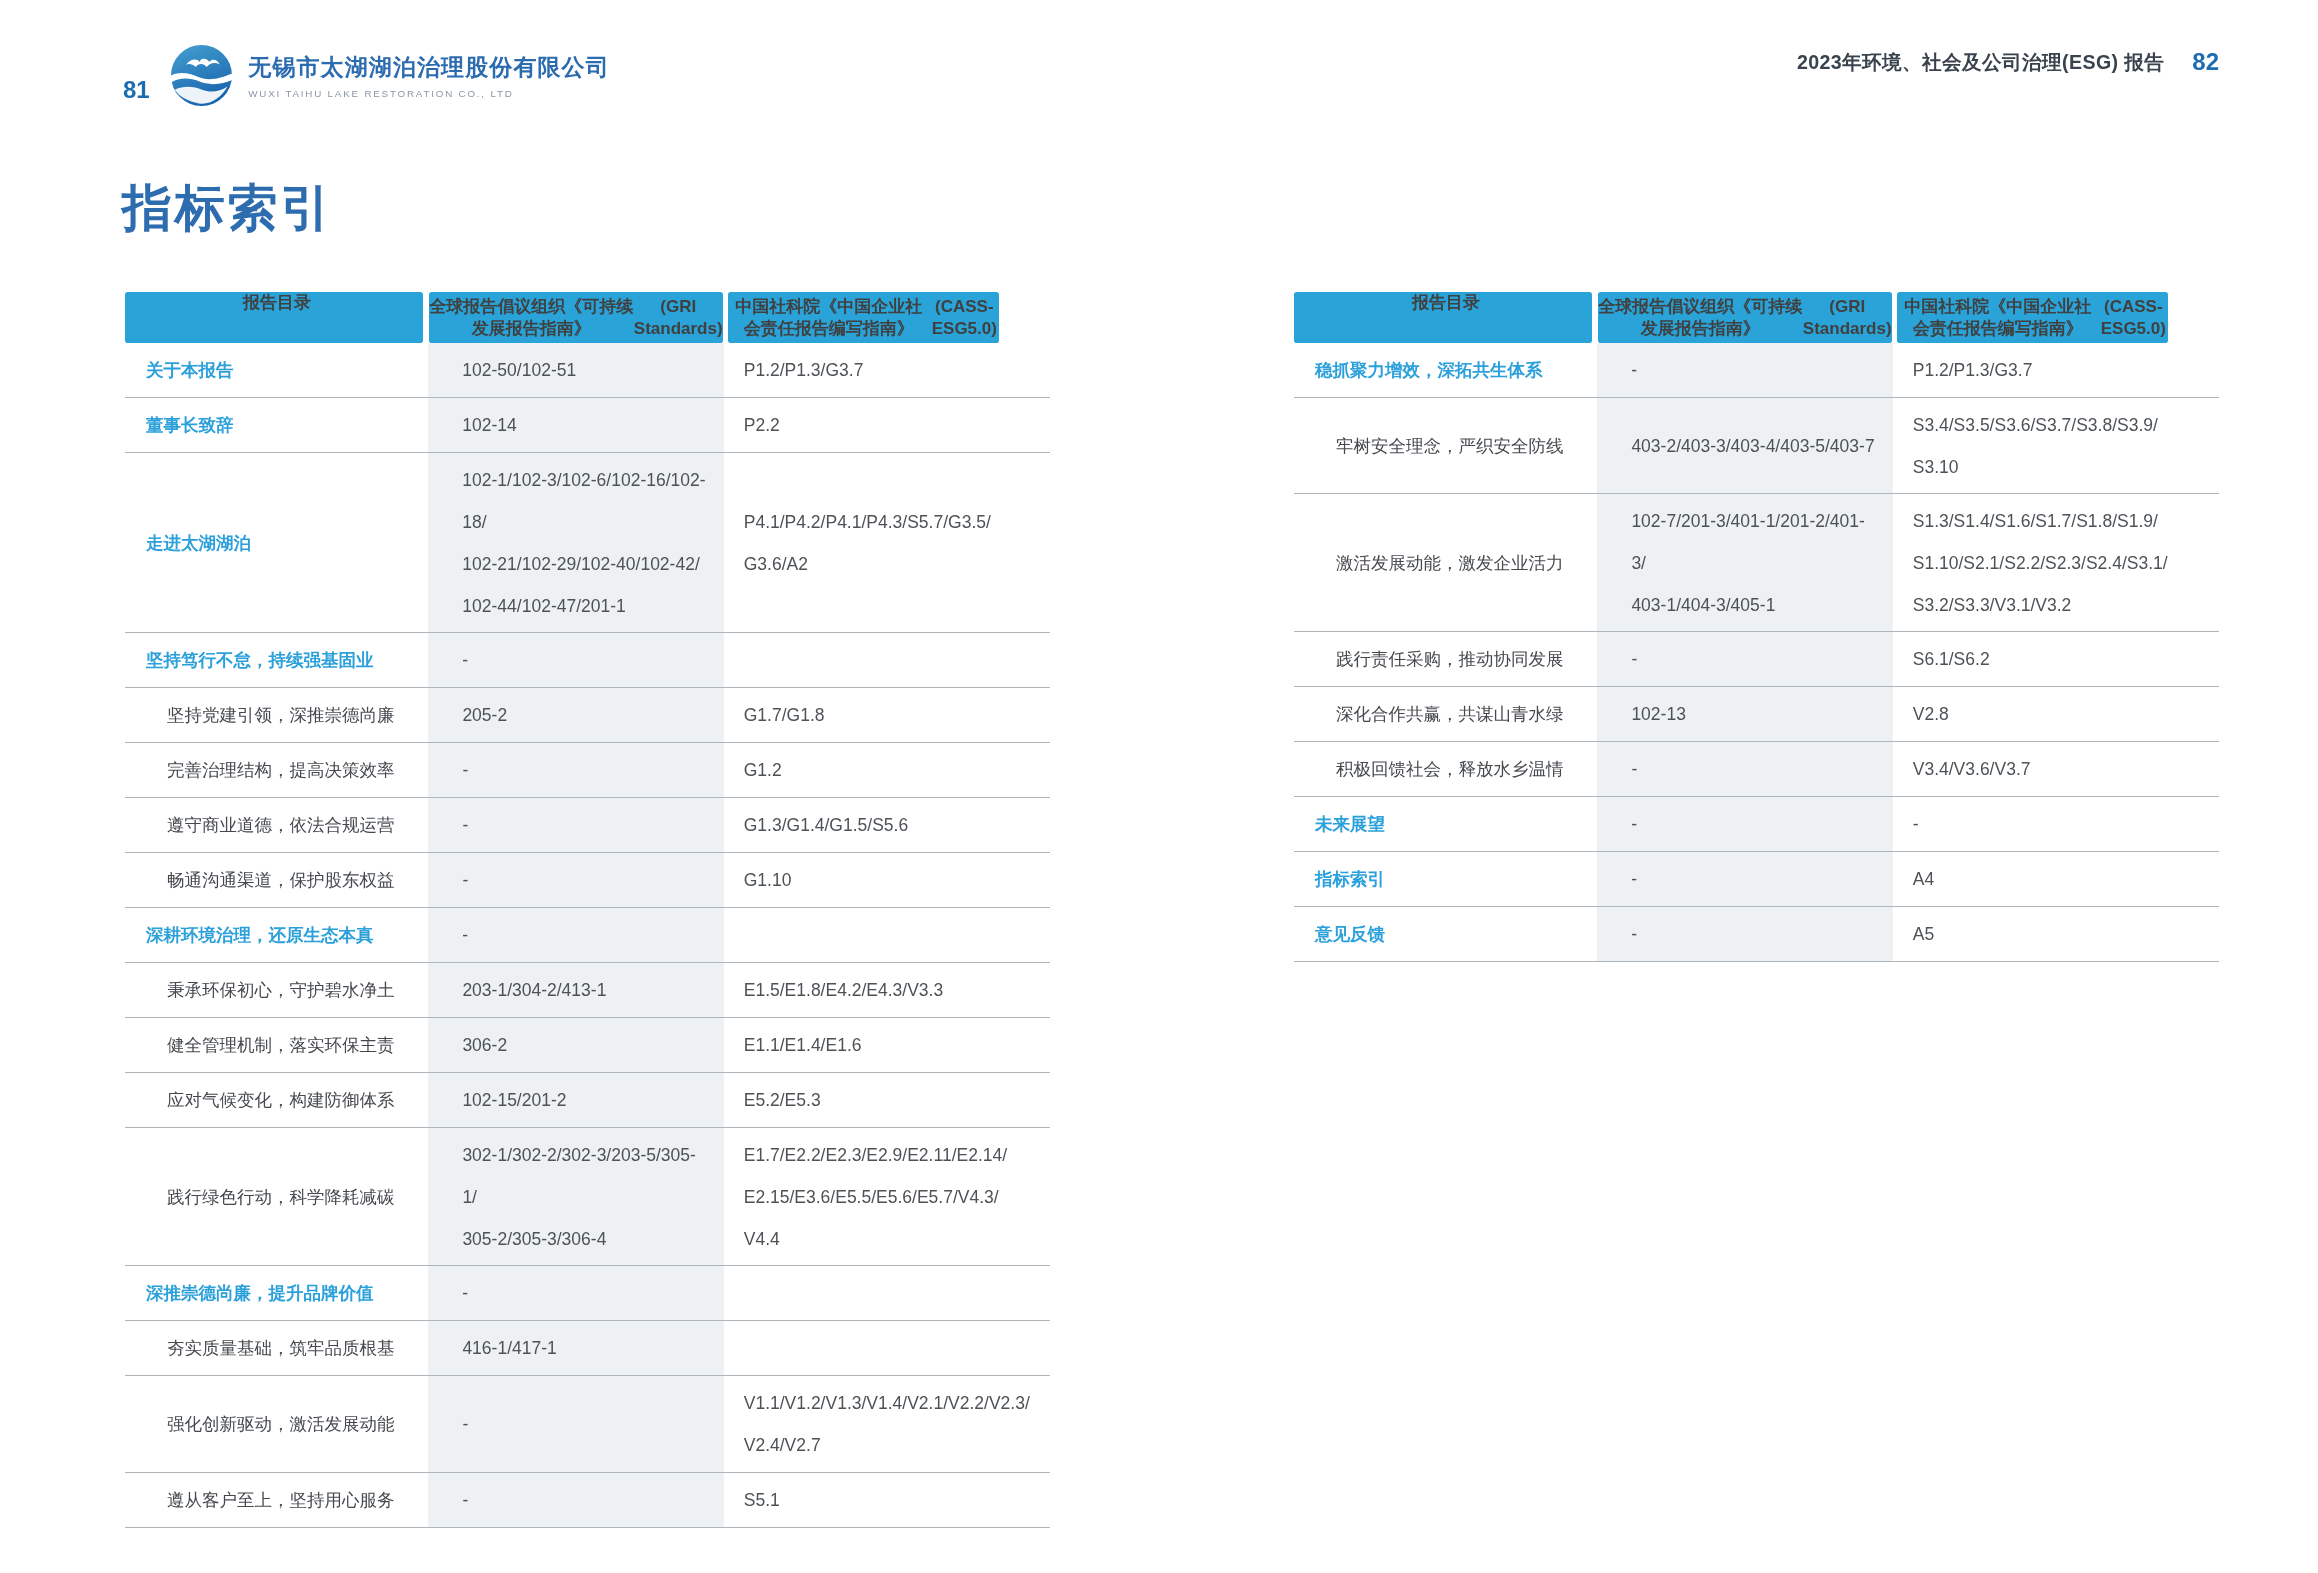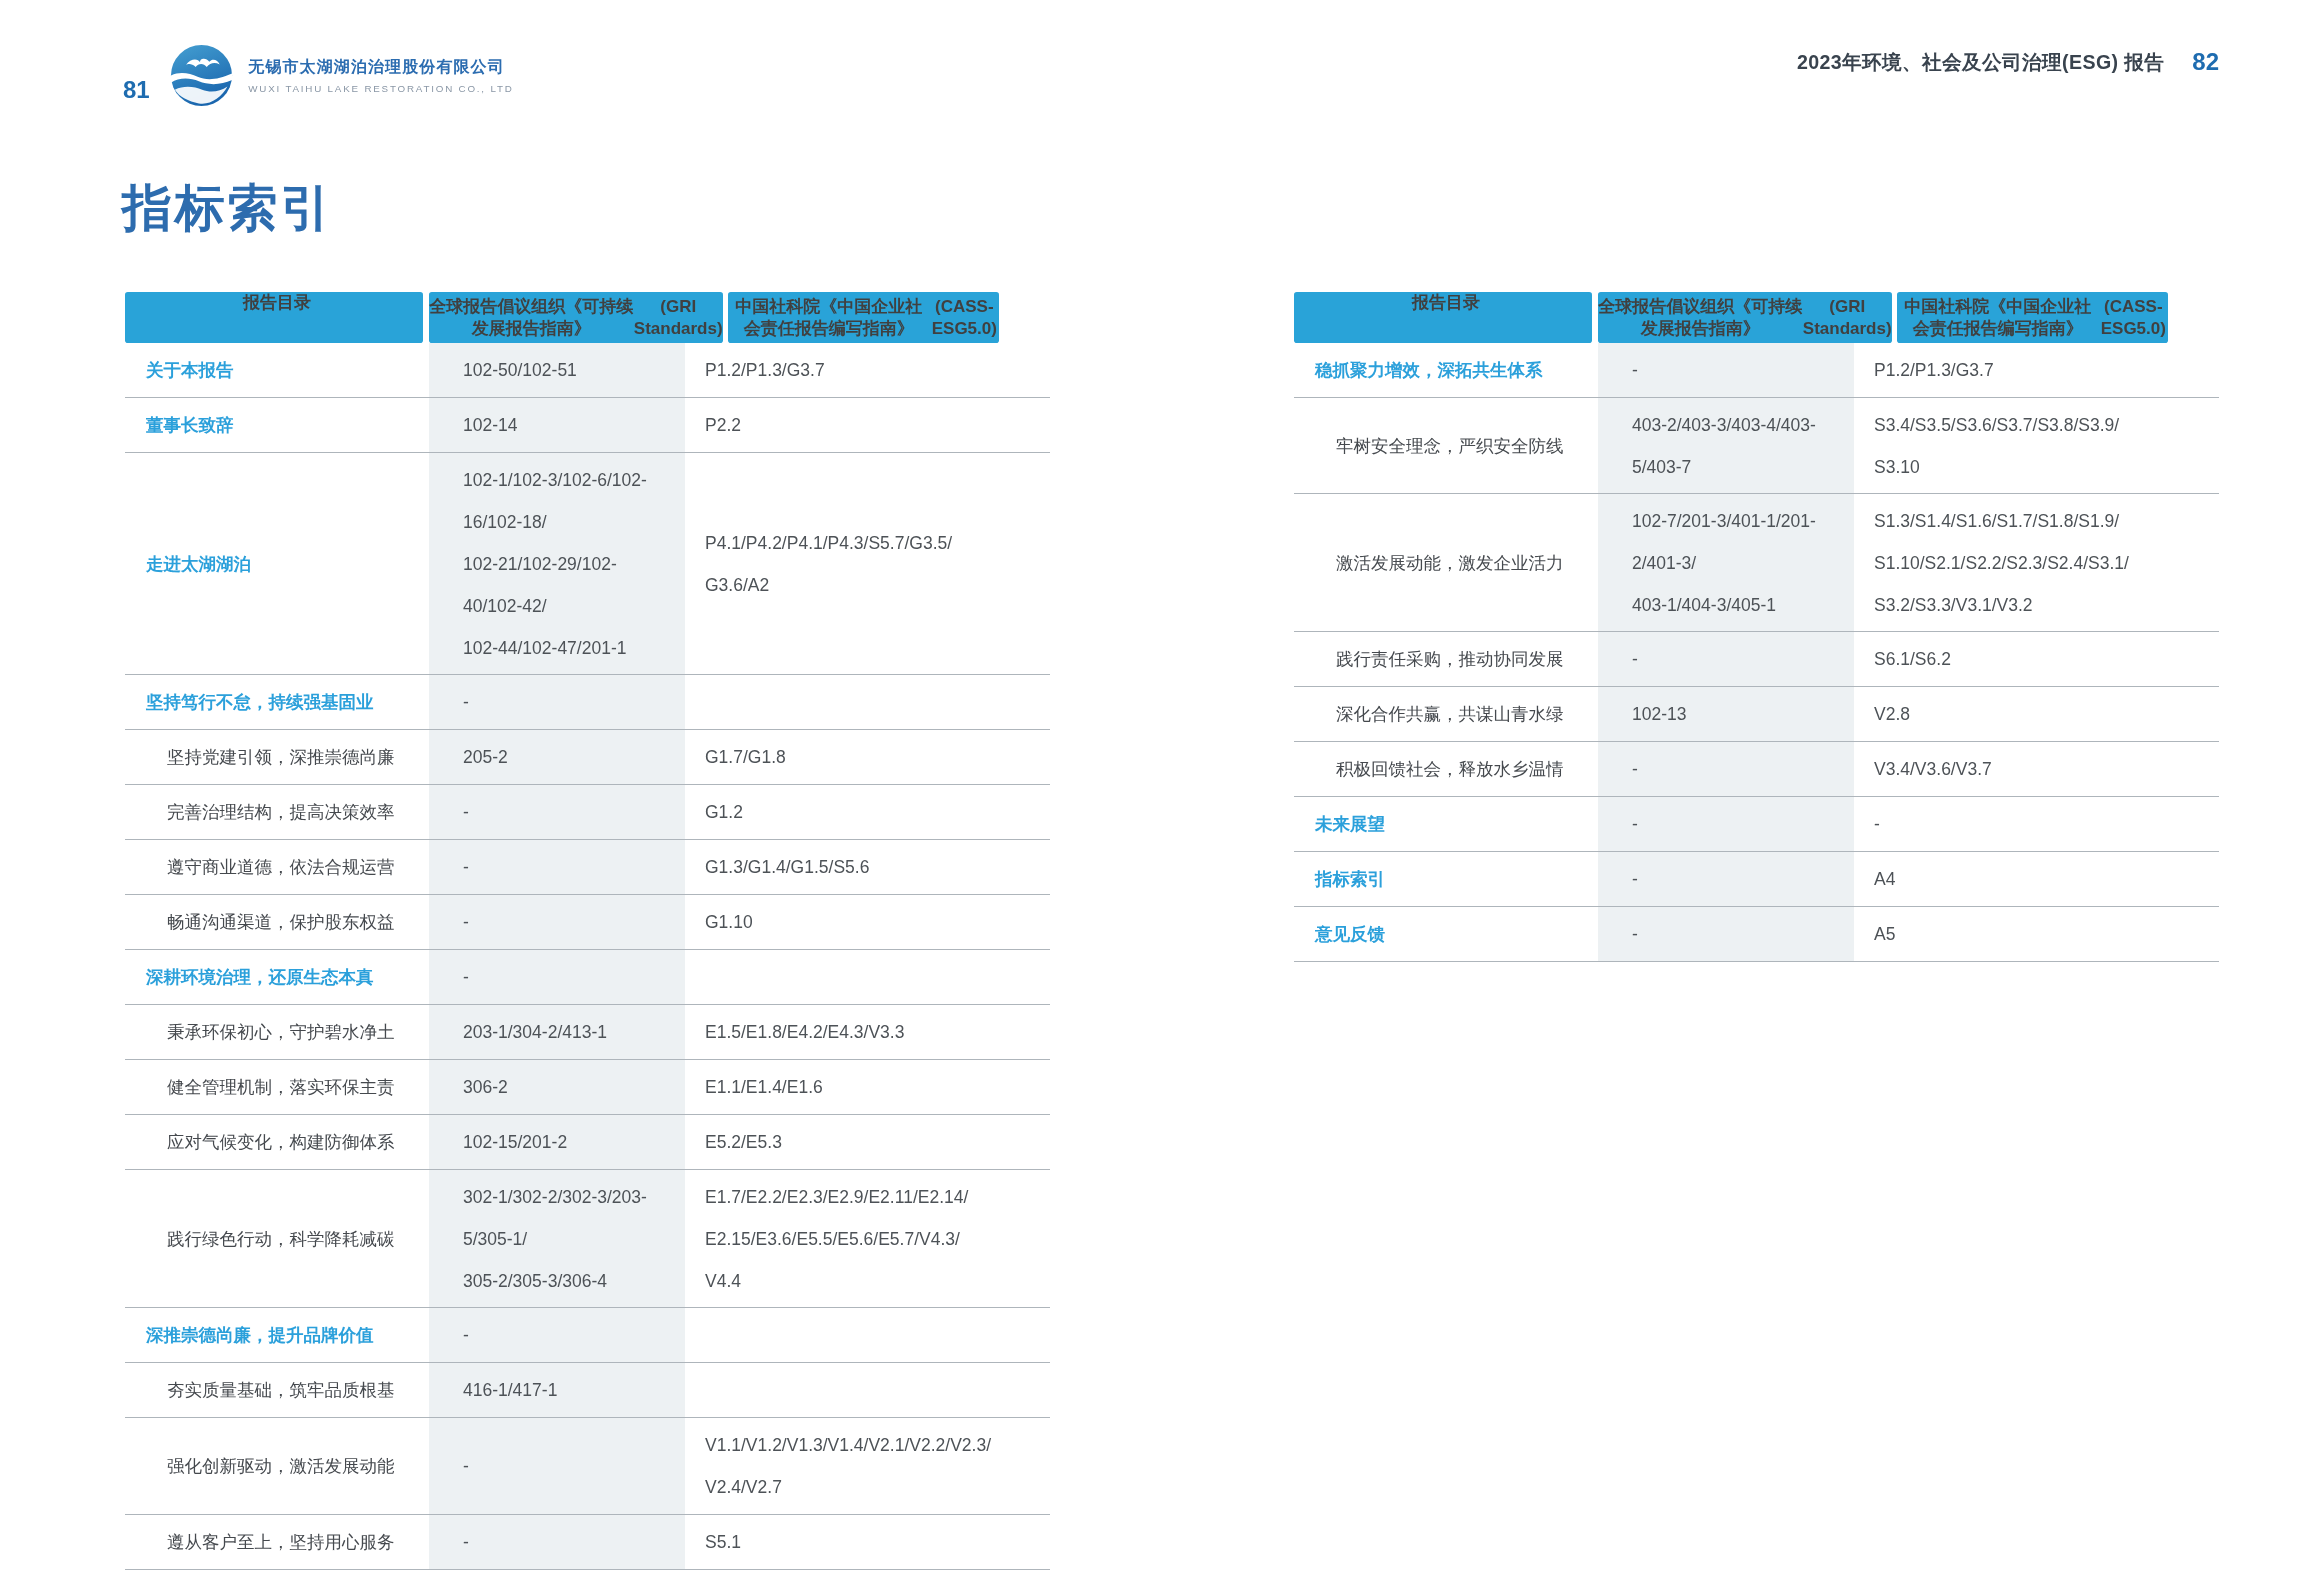--- a/index.html
+++ b/index.html
@@ -15,21 +15,21 @@
   .hdr-left{
     position:absolute;left:123px;top:43px;
     display:flex;align-items:center;
   }
   .page-num{
     font-size:24px;font-weight:700;color:#1e6cb0;
     margin-right:19.6px;margin-top:29.4px;
   }
   .logo{width:65px;height:65px;margin-right:14px;flex:0 0 auto;}
   .co-zh{
-    font-size:16px;font-weight:700;color:#2b6cb0;letter-spacing:1.1px;
+    font-size:23px;font-weight:700;color:#2b6cb0;letter-spacing:1.1px;
   }
   .co-en{
     font-size:9.8px;color:#8a97a6;letter-spacing:1.8px;margin-top:4.9px;
   }
   .hdr-right{
     position:absolute;right:100px;top:48px;
     display:flex;align-items:center;gap:28px;
   }
   .report-title{font-size:19.6px;font-weight:600;color:#39434e;letter-spacing:0.4px;}
   .hdr-right .page-num{margin:0;}
@@ -60,21 +60,21 @@
   }
   .cell{
     display:flex;align-items:center;
     box-sizing:border-box;
     font-size:17.5px;line-height:42px;
     padding-top:5.6px;padding-bottom:5.6px;
   }
   .c1{width:304px;padding-right:17px;color:#45494e;}
   .c1.section{color:#2ba0db;font-weight:700;padding-left:21px;}
   .c1.item{padding-left:42px;font-weight:400;}
-  .c2{width:256px;background:#edf1f3;padding-left:34px;padding-right:17px;color:#4d5257;}
+  .c2{width:296px;background:#edf1f3;padding-left:34px;padding-right:17px;color:#4d5257;}
   .c3{width:327px;padding-left:20px;padding-right:14px;color:#4d5257;}
   .c2 span,.c3 span{display:block;}
 </style>
 </head>
 <body>
 
 <div class="hdr-left">
   <div class="page-num">81</div>
   <svg class="logo" viewBox="0 0 100 100" aria-hidden="true">
     <defs>

